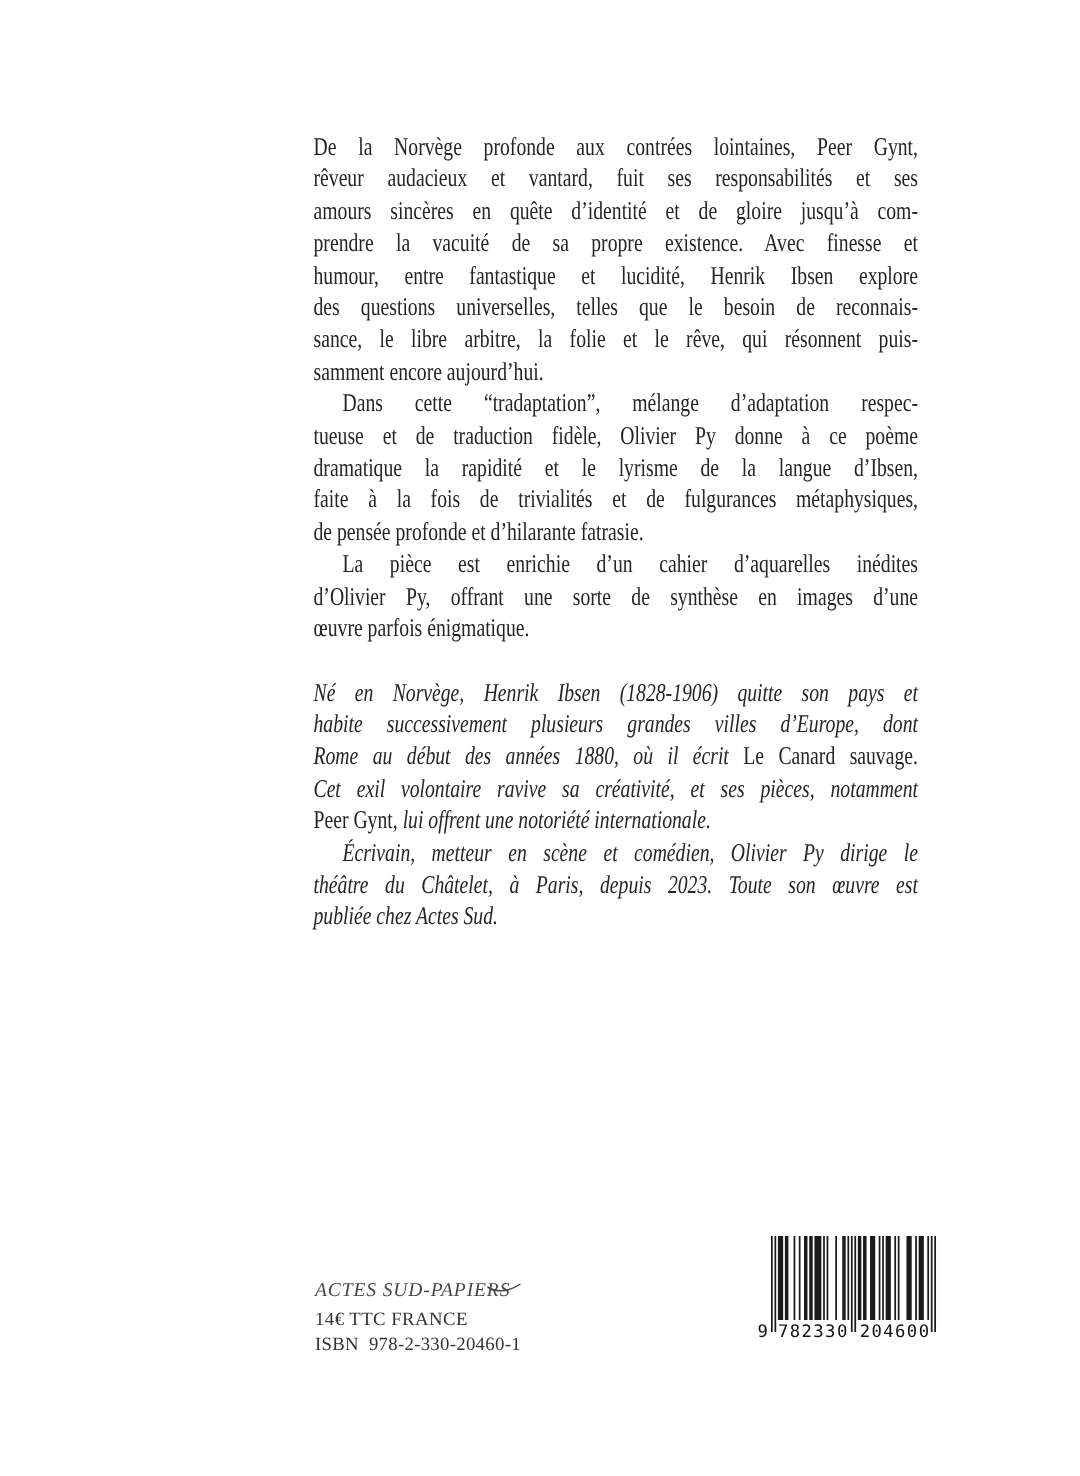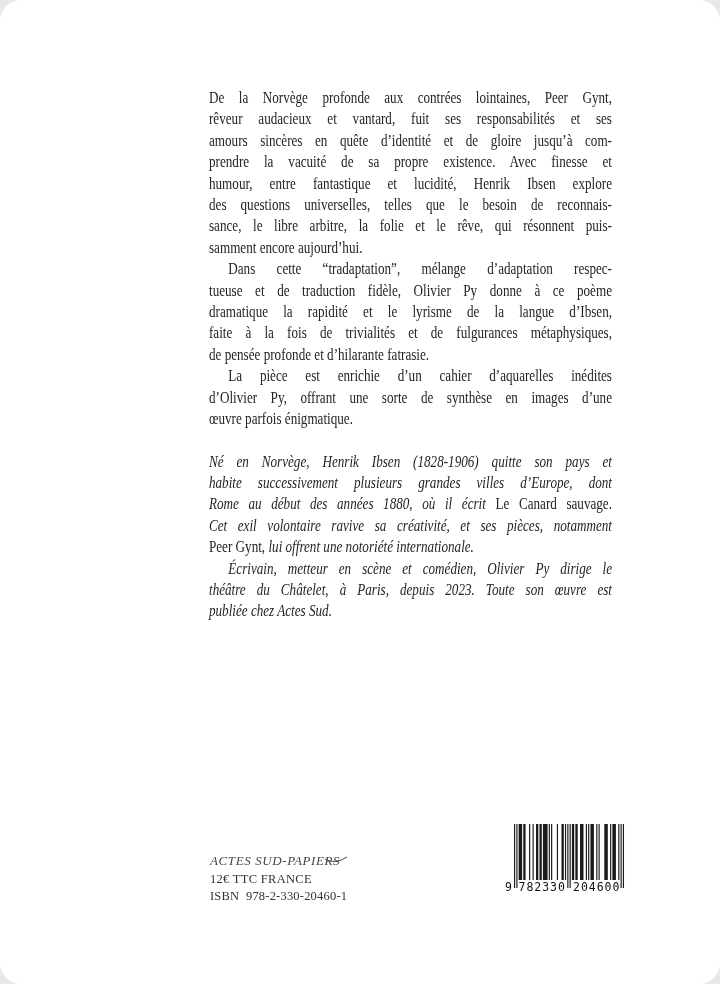--- a/index.html
+++ b/index.html
@@ -1,21 +1,20 @@
 <!DOCTYPE html>
 <html><head>
 <meta charset="utf-8">
 <style>
   html,body{margin:0;padding:0;background:#e8e8e8;}
   .page{
     position:relative; width:720px; height:984px;
     background:#ffffff; overflow:hidden;
     font-family:"Liberation Serif", serif;
     color:#242424;
-    border-radius:21px;
   }
   
   .text-col{
     position:absolute; left:209px; top:87px; width:522px;
     transform:scaleX(0.772); transform-origin:0 0;
     font-size:17px; line-height:21.4px;
   }
   .line{
     text-align:justify; text-align-last:justify;
     hyphens:none; white-space:normal;
@@ -76,21 +75,21 @@
         <div class="line last"><span class="seg-italic">publiée chez Actes Sud.</span></div>
       </div>
   </div>
 
   <div class="publisher">
     <div>
       <span class="imprint">ACTES SUD-PAPIERS</span><span class="imprint" style="letter-spacing:0"><svg width="24" height="9" viewBox="0 0 24 9" style="position:static;vertical-align:baseline;margin-left:-16px;">
             <path d="M1 3 Q 11 9 23 1" stroke="#474747" stroke-width="1" fill="none"></path>
           </svg></span>
     </div>
-    <div class="price">12€ TTC FRANCE</div>
+    <div class="price">14€ TTC FRANCE</div>
     <div class="isbn">ISBN  978-2-330-20460-1</div>
   </div>
 
   <div class="barcode">
     <svg id="barcode-svg" width="126" height="78" viewBox="0 0 126 78">
         <rect x="12.00" y="4" width="1.16" height="64" fill="#1a1a1a"></rect>
         <rect x="14.32" y="4" width="1.16" height="64" fill="#1a1a1a"></rect>
         <rect x="16.63" y="4" width="3.47" height="56" fill="#1a1a1a"></rect>
         <rect x="21.26" y="4" width="2.32" height="56" fill="#1a1a1a"></rect>
         <rect x="27.05" y="4" width="1.16" height="56" fill="#1a1a1a"></rect>

